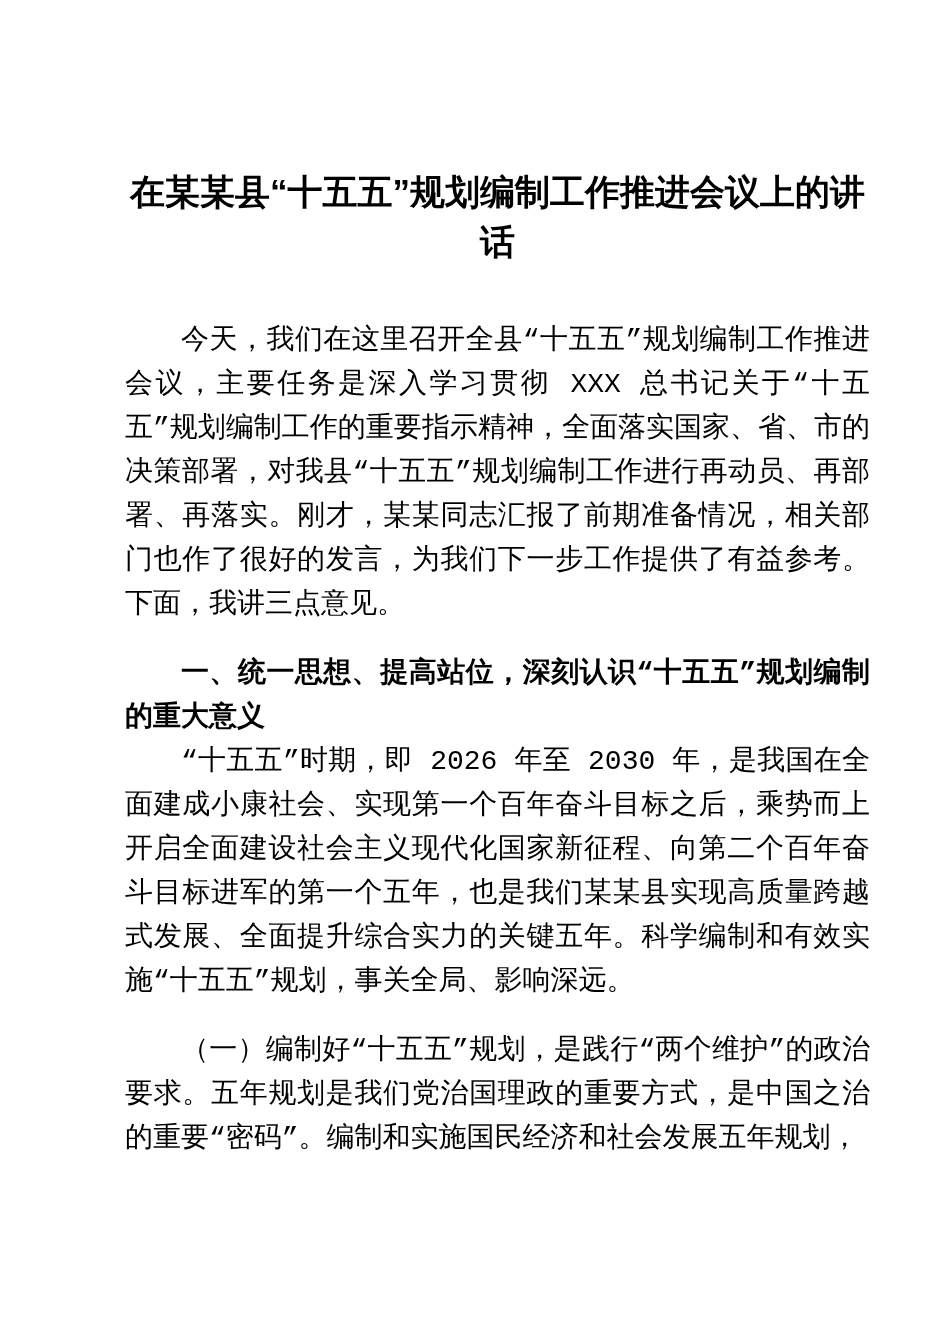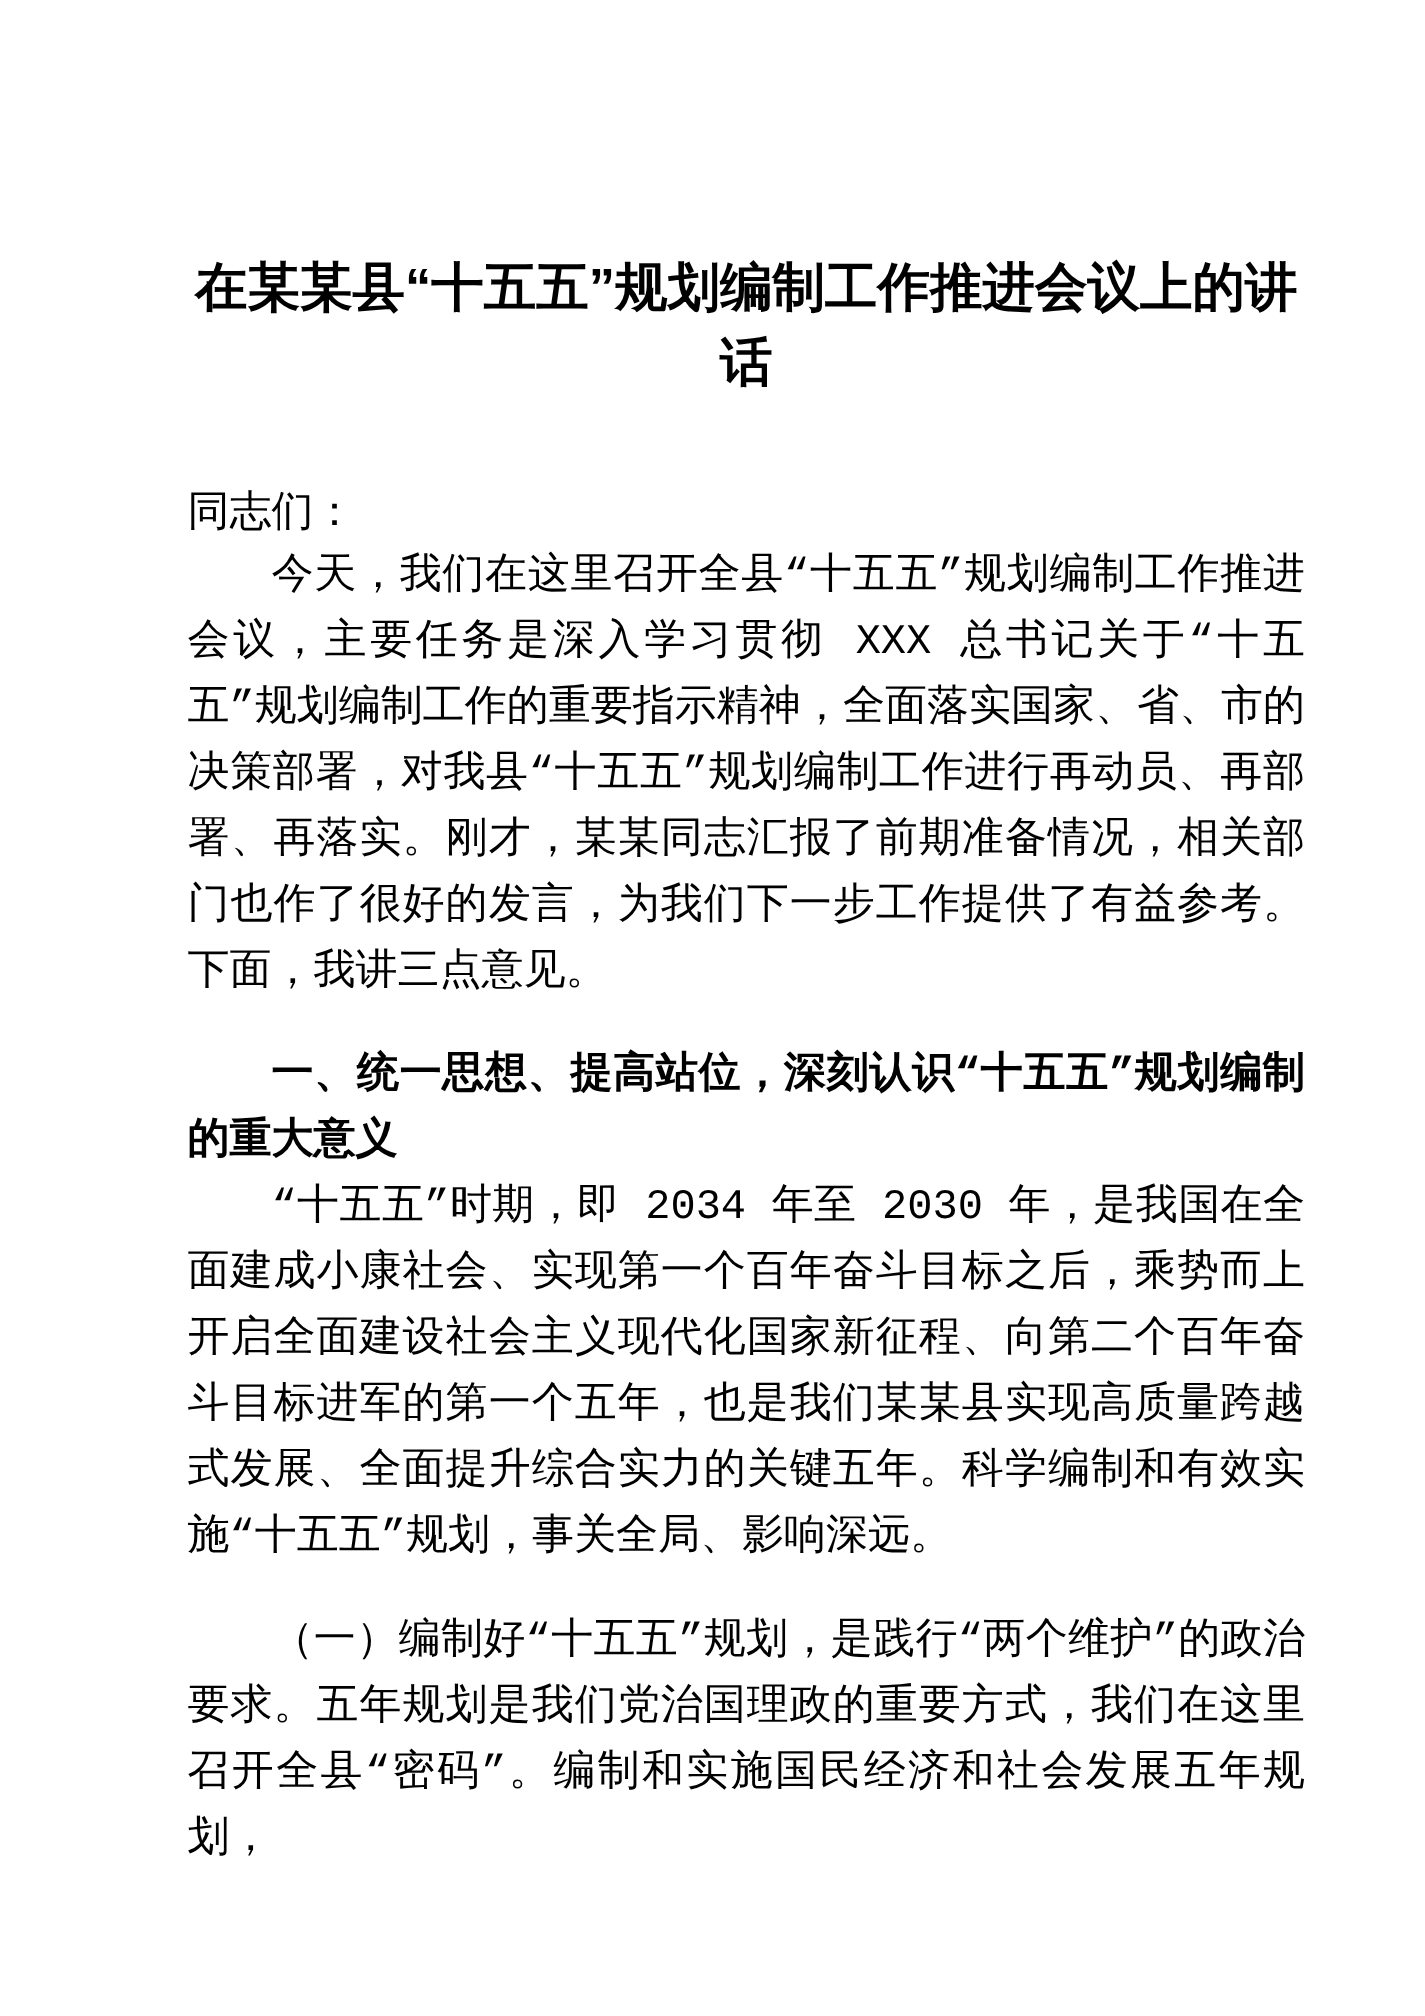--- a/index.html
+++ b/index.html
@@ -44,22 +44,21 @@
   .para.space-before {
     margin-top: 25px;
   }
 </style>
 </head>
 <body>
 
 <div class="page">
   <h1 class="doc-title">在某某县“十五五”规划编制工作推进会议上的讲话</h1>
 
-  <p class="para">同志们：</p>
 
   <p class="para indent">今天，我们在这里召开全县“十五五”规划编制工作推进会议，主要任务是深入学习贯彻 XXX 总书记关于“十五五”规划编制工作的重要指示精神，全面落实国家、省、市的决策部署，对我县“十五五”规划编制工作进行再动员、再部署、再落实。刚才，某某同志汇报了前期准备情况，相关部门也作了很好的发言，为我们下一步工作提供了有益参考。下面，我讲三点意见。</p>
 
   <p class="para indent heading1 space-before">一、统一思想、提高站位，深刻认识“十五五”规划编制的重大意义</p>
 
-  <p class="para indent">“十五五”时期，即 2034 年至 2030 年，是我国在全面建成小康社会、实现第一个百年奋斗目标之后，乘势而上开启全面建设社会主义现代化国家新征程、向第二个百年奋斗目标进军的第一个五年，也是我们某某县实现高质量跨越式发展、全面提升综合实力的关键五年。科学编制和有效实施“十五五”规划，事关全局、影响深远。</p>
+  <p class="para indent">“十五五”时期，即 2026 年至 2030 年，是我国在全面建成小康社会、实现第一个百年奋斗目标之后，乘势而上开启全面建设社会主义现代化国家新征程、向第二个百年奋斗目标进军的第一个五年，也是我们某某县实现高质量跨越式发展、全面提升综合实力的关键五年。科学编制和有效实施“十五五”规划，事关全局、影响深远。</p>
 
-  <p class="para indent space-before">（一）编制好“十五五”规划，是践行“两个维护”的政治要求。五年规划是我们党治国理政的重要方式，我们在这里召开全县“密码”。编制和实施国民经济和社会发展五年规划，</p>
+  <p class="para indent space-before">（一）编制好“十五五”规划，是践行“两个维护”的政治要求。五年规划是我们党治国理政的重要方式，是中国之治的重要“密码”。编制和实施国民经济和社会发展五年规划，</p>
 </div>
 
 </body></html>

